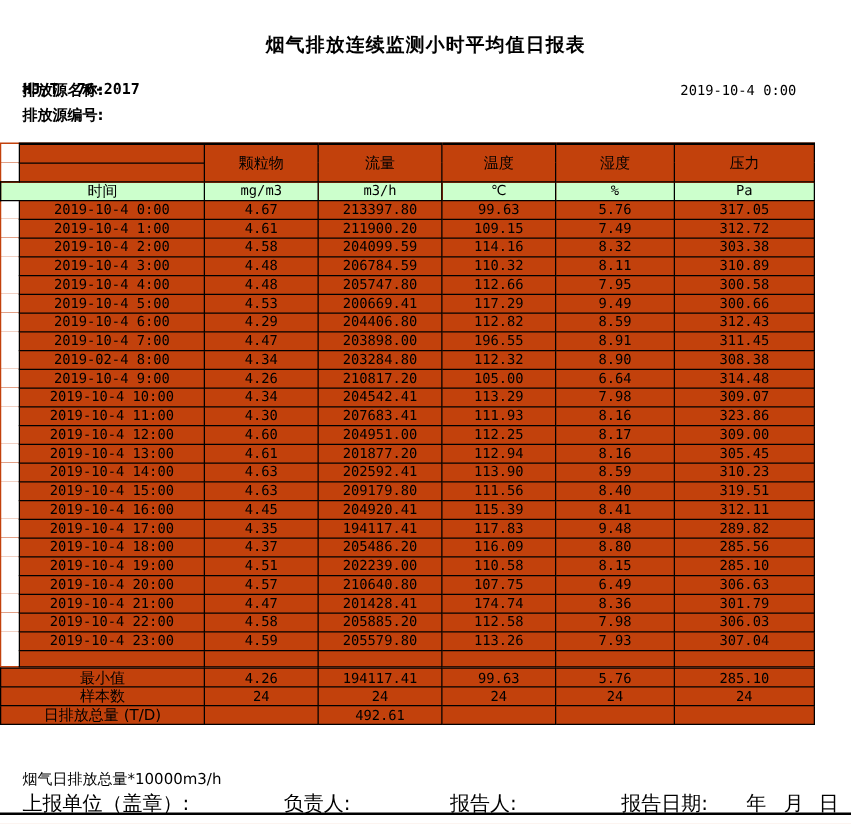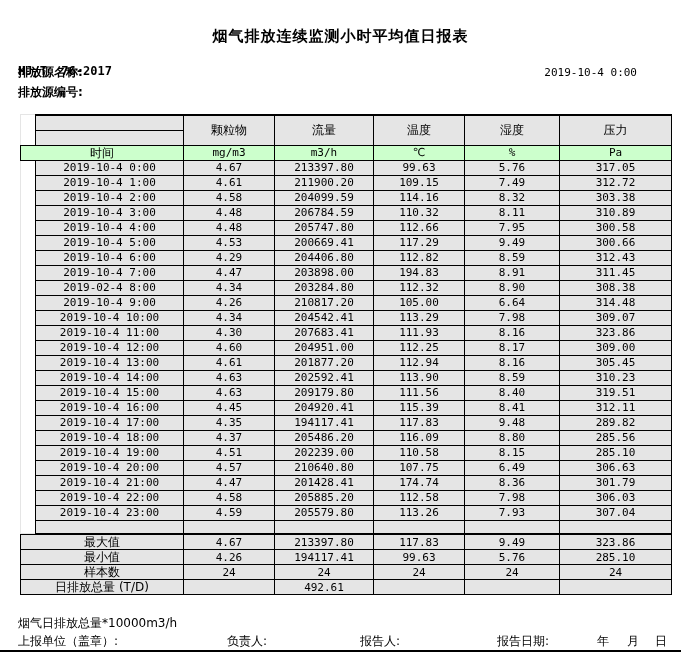--- a/index.html
+++ b/index.html
@@ -9,42 +9,42 @@
     font-family:"DejaVu Sans", sans-serif; color:#000;
   }
   .mono { font-family:"DejaVu Sans Mono", monospace; }
 
   .std-code { position:absolute; left:18px; top:24px; font-size:12px; font-weight:bold; white-space:pre;margin-top:40px; }
   .doc-title { position:absolute; left:0; top:27px; width:681px; text-align:center; font-size:15px; font-weight:bold; letter-spacing:1px; }
   .src-name { position:absolute; left:18px; top:64px; font-size:12px; font-weight:bold; }
   .src-id   { position:absolute; left:18px; top:84px; font-size:12px; font-weight:bold; }
   .rpt-dt   { position:absolute; right:44px; top:66px; font-size:11px; }
 
-  table { border-collapse:collapse; table-layout:fixed; position:absolute; left:20px; background:#e5e5e5; }
+  table { border-collapse:collapse; table-layout:fixed; position:absolute; left:0; background:#c2410c; }
   #main-table { top:114px; width:651px; }
   #summary-table { top:534px; width:651px; }
   td, th {
     font-weight:normal; font-size:11px; text-align:center; vertical-align:middle;
     padding:0; line-height:1; white-space:nowrap; overflow:hidden;
     font-family:"DejaVu Sans Mono","DejaVu Sans", monospace;
   }
   th { font-size:12px; }
   .b { border:1px solid #000; }
   .bt2 { border-top:2px solid #000; }
   .gutter { border:none; background:#fff; }
   .green { background:#ccffcc; }
   .hdr-sub { height:13px; }
   #main-table tr { height:15px; }
   #main-table tr.units-row { height:15px;padding-left:36px; }
   #main-table tr.empty-row { height:13px; }
   #summary-table tr { height:15px; }
   .cjk { font-family:"DejaVu Sans", sans-serif; }
 
   .foot-note { position:absolute; left:18px; top:615px; font-size:12px; }
-  .foot-line { position:absolute; left:0; top:633px; width:681px; height:16px; font-size:12px;padding-left:33px; }
+  .foot-line { position:absolute; left:0; top:633px; width:681px; height:16px; font-size:16px;padding-left:33px; }
   .foot-line span { position:absolute; top:0; }
   .fl-unit { left:18px; }
   .fl-resp { left:227px; }
   .fl-reporter { left:360px; }
   .fl-date { left:497px; }
   .fl-year { left:597px; }
   .fl-month { left:627px; }
   .fl-day { left:655px; }
   .bottom-rule { position:absolute; left:0; top:650px; width:681px; height:2px; background:#000; }
 </style>
@@ -152,21 +152,21 @@
         <td class="b mono">204406.80</td>
         <td class="b mono">112.82</td>
         <td class="b mono">8.59</td>
         <td class="b mono">312.43</td>
       </tr>
       <tr>
         <td class="gutter"></td>
         <td class="b mono">2019-10-4 7:00</td>
         <td class="b mono">4.47</td>
         <td class="b mono">203898.00</td>
-        <td class="b mono">194.83</td>
+        <td class="b mono">196.55</td>
         <td class="b mono">8.91</td>
         <td class="b mono">311.45</td>
       </tr>
       <tr>
         <td class="gutter"></td>
         <td class="b mono">2019-02-4 8:00</td>
         <td class="b mono">4.34</td>
         <td class="b mono">203284.80</td>
         <td class="b mono">112.32</td>
         <td class="b mono">8.90</td>
@@ -324,28 +324,20 @@
 <table id="summary-table">
   <colgroup>
     <col style="width:163px">
       <col style="width:91px">
       <col style="width:99px">
     <col style="width:91px">
       <col style="width:95px">
       <col style="width:112px">
   </colgroup>
   <tbody>
-      <tr>
-        <td class="b cjk" style="font-size: 12px;">最大值</td>
-        <td class="b mono">4.67</td>
-        <td class="b mono">213397.80</td>
-        <td class="b mono">117.83</td>
-        <td class="b mono">9.49</td>
-        <td class="b mono">323.86</td>
-      </tr>
       <tr>
         <td class="b cjk" style="font-size: 12px;">最小值</td>
         <td class="b mono">4.26</td>
         <td class="b mono">194117.41</td>
         <td class="b mono">99.63</td>
         <td class="b mono">5.76</td>
         <td class="b mono">285.10</td>
       </tr>
       <tr>
         <td class="b cjk" style="font-size: 12px;">样本数</td>

